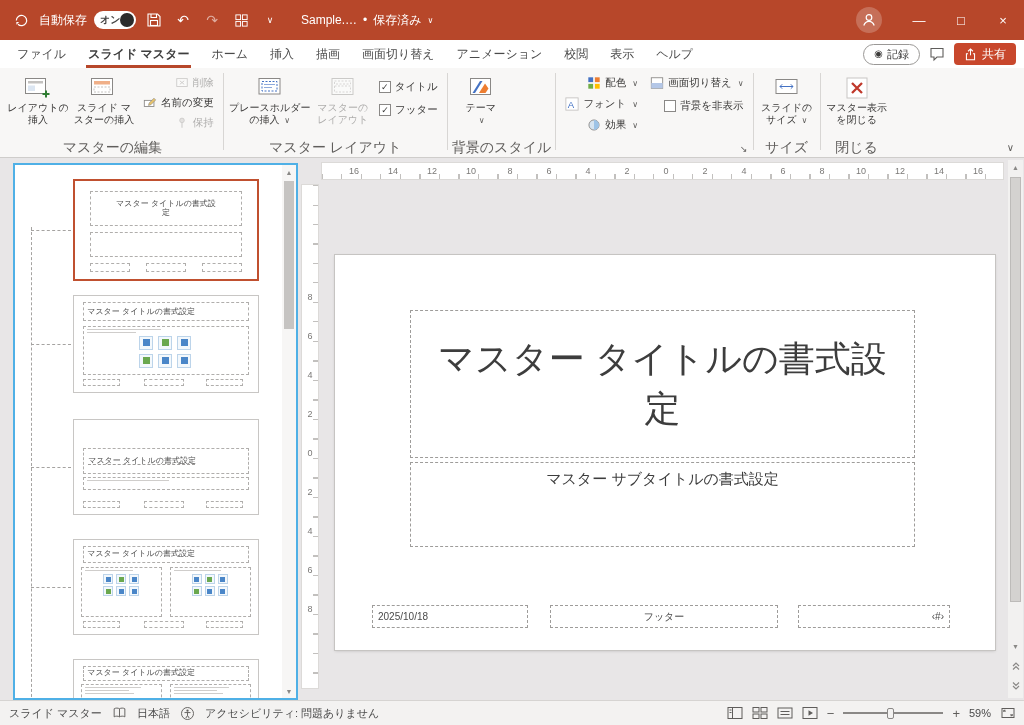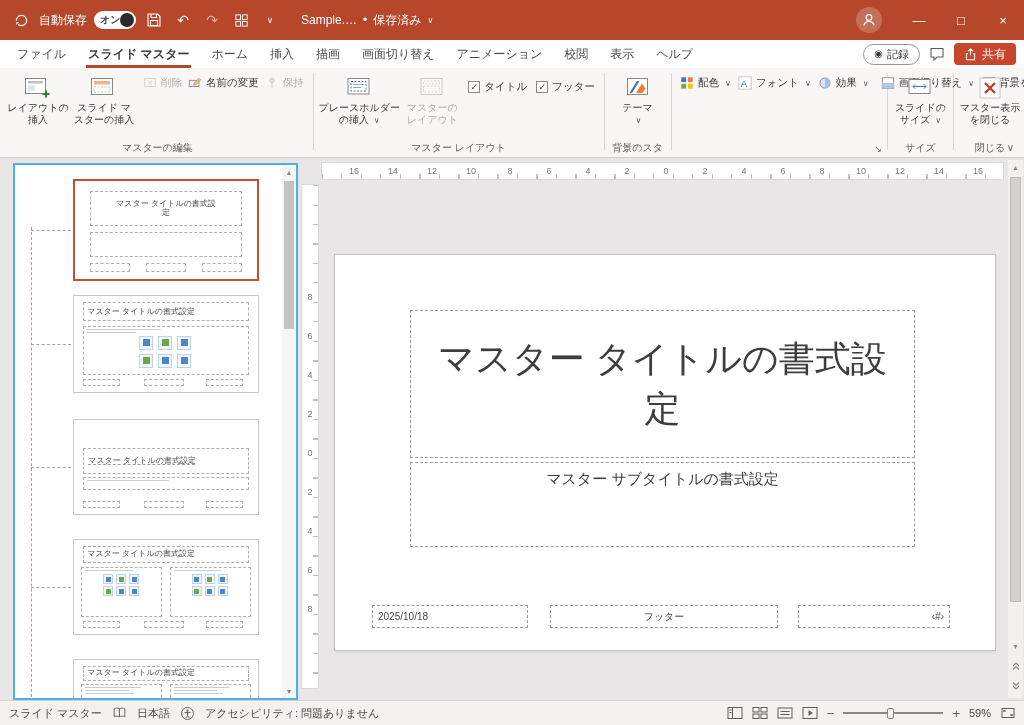--- a/index.html
+++ b/index.html
@@ -29,27 +29,27 @@
   .tab.active::after{content:"";position:absolute;left:9px;right:9px;bottom:0;height:3px;background:#b7472a}
   .tabrow-right{position:absolute;right:8px;top:3px;display:flex;align-items:center;gap:9px}
   .record-btn{display:flex;align-items:center;gap:4px;border:1px solid #9a9896;border-radius:11px;height:21px;padding:0 10px;font-size:11px;color:#3b3a39;background:#fff}
   .record-dot{font-size:10px;line-height:10px}
   .share-btn{display:flex;align-items:center;gap:5px;background:#c8472c;color:#fff;border-radius:4px;height:22px;padding:0 10px;font-size:12px}
 
   
   .ribbon{position:absolute;top:68px;left:0;right:0;height:90px;background:#f8f7f6;border-bottom:1px solid #cfcdcb;display:flex;padding-left:4px}
   .rgroup{display:flex;flex-direction:column;padding:1px 2px 0;position:relative}
   .rgroup-content{flex:1;display:flex;align-items:flex-start;gap:2px;padding-top:2px}
-  .rgroup-label{height:17px;font-size:10px;color:#605e5c;text-align:center;line-height:15px}
+  .rgroup-label{height:17px;font-size:14px;color:#605e5c;text-align:center;line-height:15px}
   .rsep{width:1px;background:#d8d6d4;margin:5px 2px 7px}
   .bigbtn{width:58px;display:flex;flex-direction:column;align-items:center;gap:1px;padding:3px 0 0;font-size:10px;color:#3b3a39;text-align:center;line-height:11.5px;border-radius:3px}
   .bigbtn.w64{width:64px}
   .bigbtn.wide{width:84px}
   .bigbtn .bicon{height:27px;display:flex;align-items:center}
-  .smallcol{display:flex;flex-direction:row;gap:6px;padding:5px 5px 0;align-items:flex-end}
+  .smallcol{display:flex;flex-direction:column;gap:6px;padding:5px 5px 0;align-items:flex-end}
   .smallbtn{display:flex;align-items:center;gap:4px;font-size:10.5px;color:#3b3a39;white-space:nowrap}
   .disabled{opacity:.4}
   .cb{width:12px;height:12px;border:1px solid #8a8886;background:#fff;display:flex;align-items:center;justify-content:center;font-size:9px;color:#3b3a39;line-height:9px}
   .caret{font-size:8px;color:#5f5d5b;margin-left:2px}
   .dialog-launcher{position:absolute;right:3px;bottom:3px;font-size:9px;color:#605e5c;line-height:9px}
   .ribbon-collapse{position:absolute;right:10px;bottom:4px;font-size:10px;color:#605e5c}
 
   
   .main{position:absolute;top:158px;left:0;right:0;bottom:25px;background:#e8e6e7;overflow:hidden}
 

